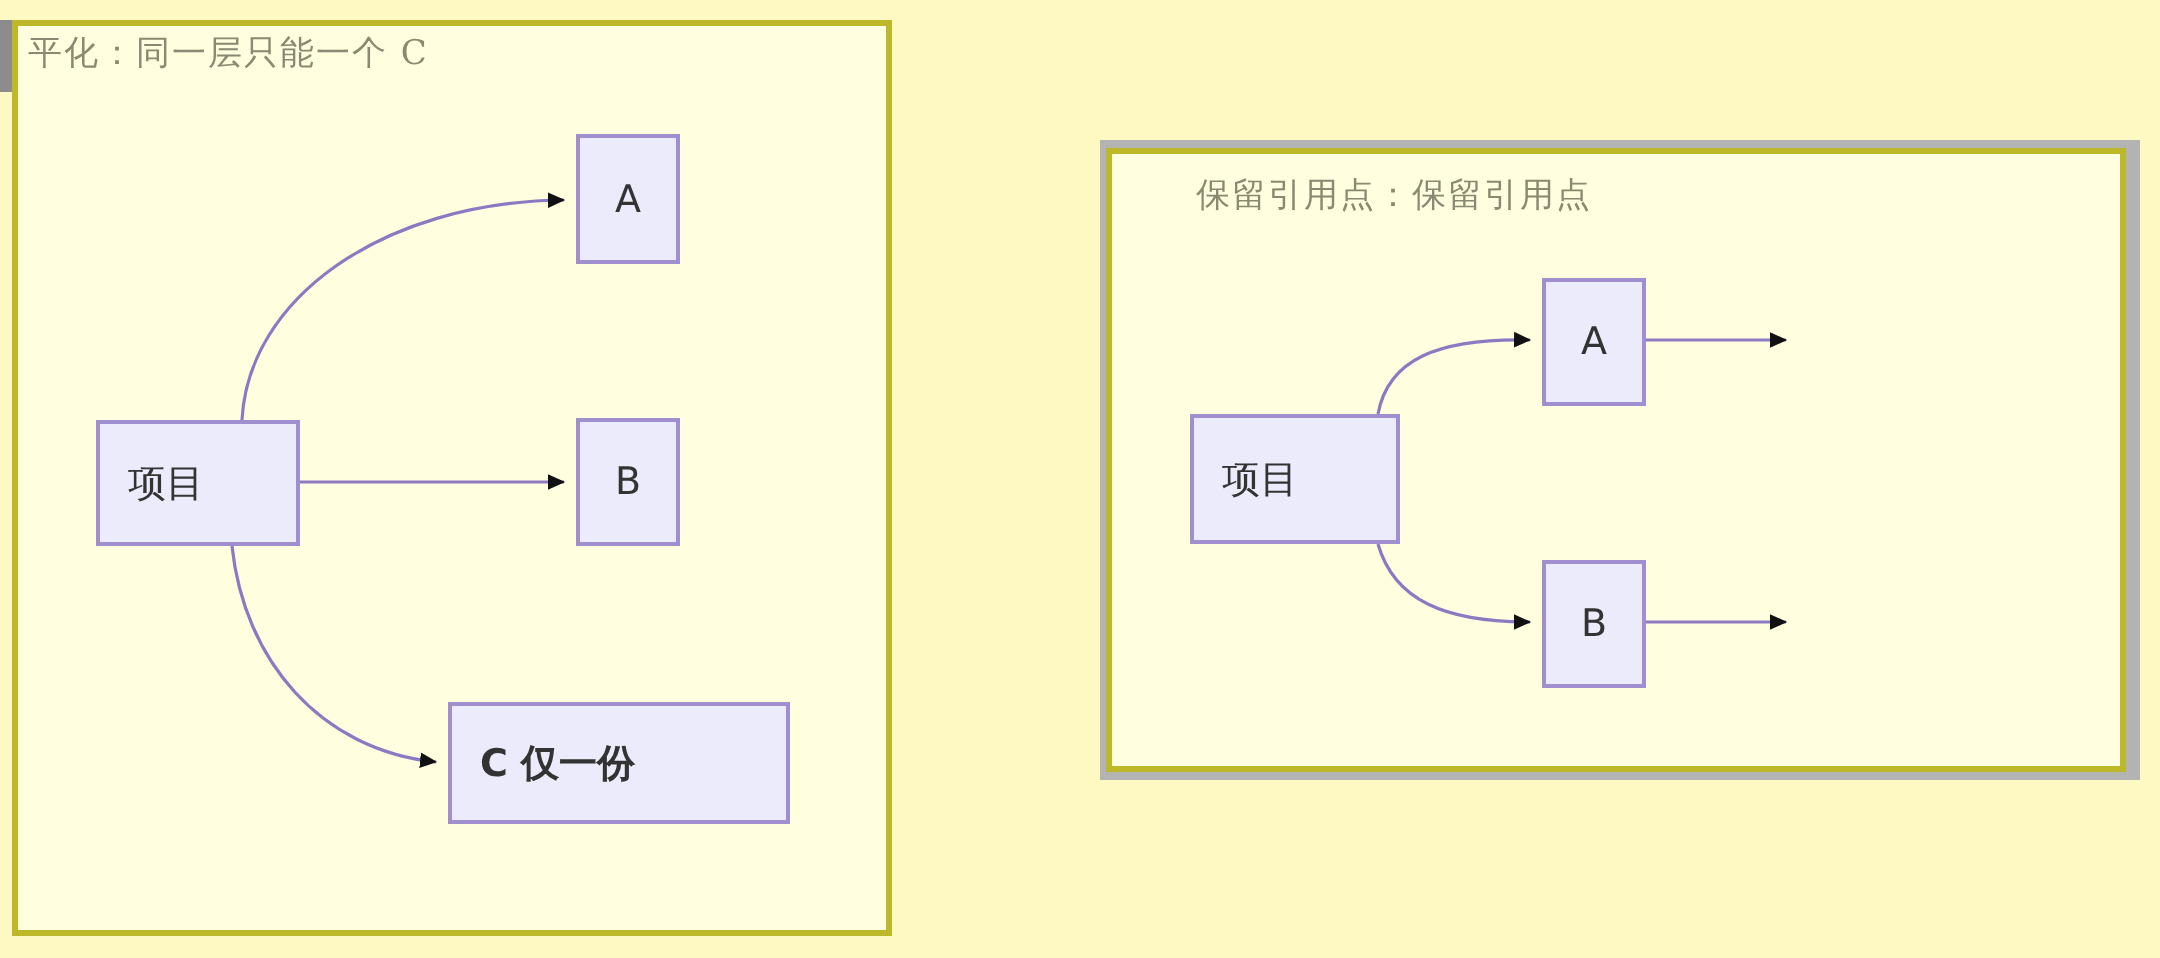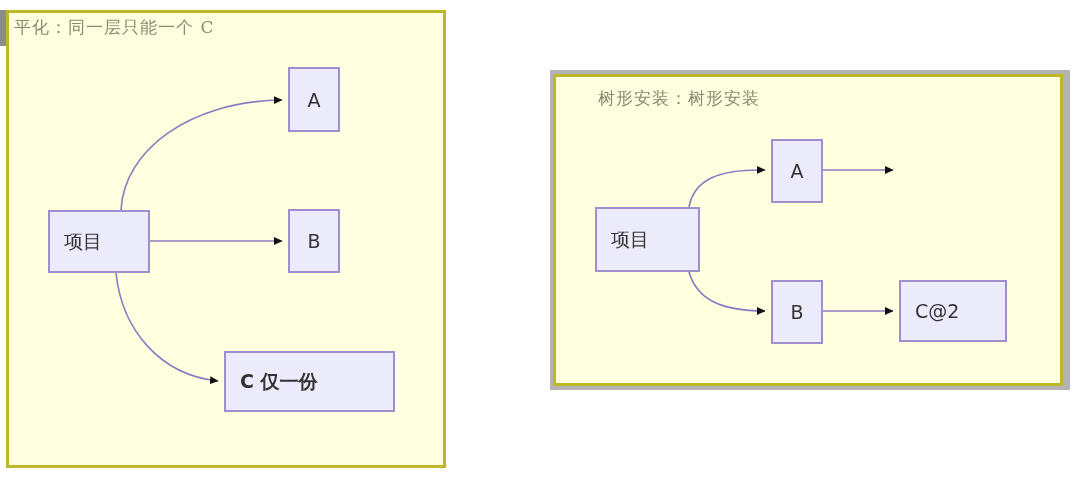--- a/index.html
+++ b/index.html
@@ -13,21 +13,21 @@
     position: relative;
     overflow: hidden;
     font-family: "Liberation Sans", "DejaVu Sans", sans-serif;
   }
 
   .canvas {
     position: absolute;
     left: 0; top: 0;
     width: 1080px;
     height: 479px;
-    background: #ffffff;
+    background: #fef9c3;
   }
 
   
   .shadow-plate {
     position: absolute;
     background: #8c8c8c;
   }
   .shadow-plate.right {
     background: #b3b3b3;
   }
@@ -99,38 +99,35 @@
 
   <div class="node left" style="left:224px; top:351px; width:171px; height:61px;font-weight:bold;">
     <span>C 仅一份</span>
   </div>
 
   <div class="shadow-plate right" style="left:550px; top:70px; width:520px; height:320px;"></div>
 
   <div class="panel" style="left:553px; top:74px; width:510px; height:312px;">
   </div>
 
-  <div class="panel-title" style="left:598px; top:88px;">树形安装：树形安装</div>
+  <div class="panel-title" style="left:598px; top:88px;">保留引用点：保留引用点</div>
 
   <div class="node left" style="left:595px; top:207px; width:105px; height:65px;">
     <span>项目</span>
   </div>
 
   <div class="node center" style="left:771px; top:139px; width:52px; height:64px;">
     <span>A</span>
   </div>
 
   <div class="node center" style="left:771px; top:280px; width:52px; height:64px;">
     <span>B</span>
   </div>
 
 
-  <div class="node left" style="left:899px; top:280px; width:108px; height:62px;">
-    <span>C@2</span>
-  </div>
 
   <svg class="edges" viewBox="0 0 1080 479">
     <defs>
       <marker id="arrow" markerWidth="9" markerHeight="9" refX="8" refY="4.5" orient="auto" markerUnits="userSpaceOnUse">
         <path d="M0,0.6 L8.6,4.5 L0,8.4 z" fill="#111111"></path>
       </marker>
     </defs>
 
     <path d="M 121,210 C 124,150 190,101 282,100" fill="none" stroke="#8d79c1" stroke-width="1.6" marker-end="url(#arrow)"></path>
 

